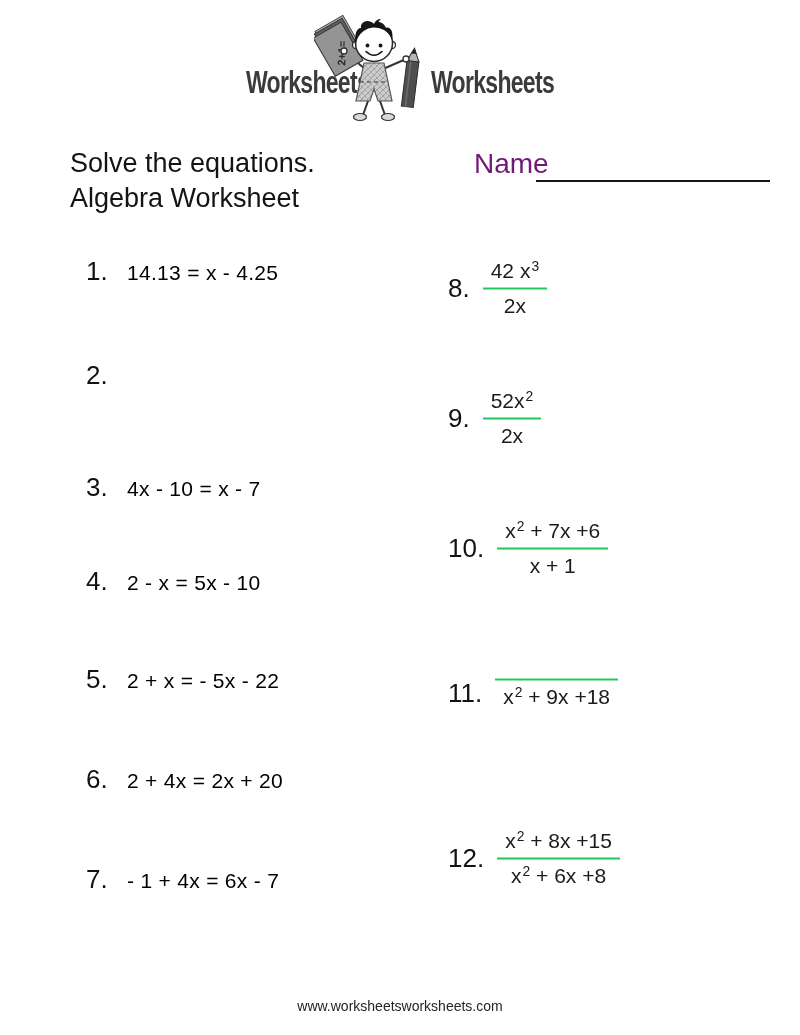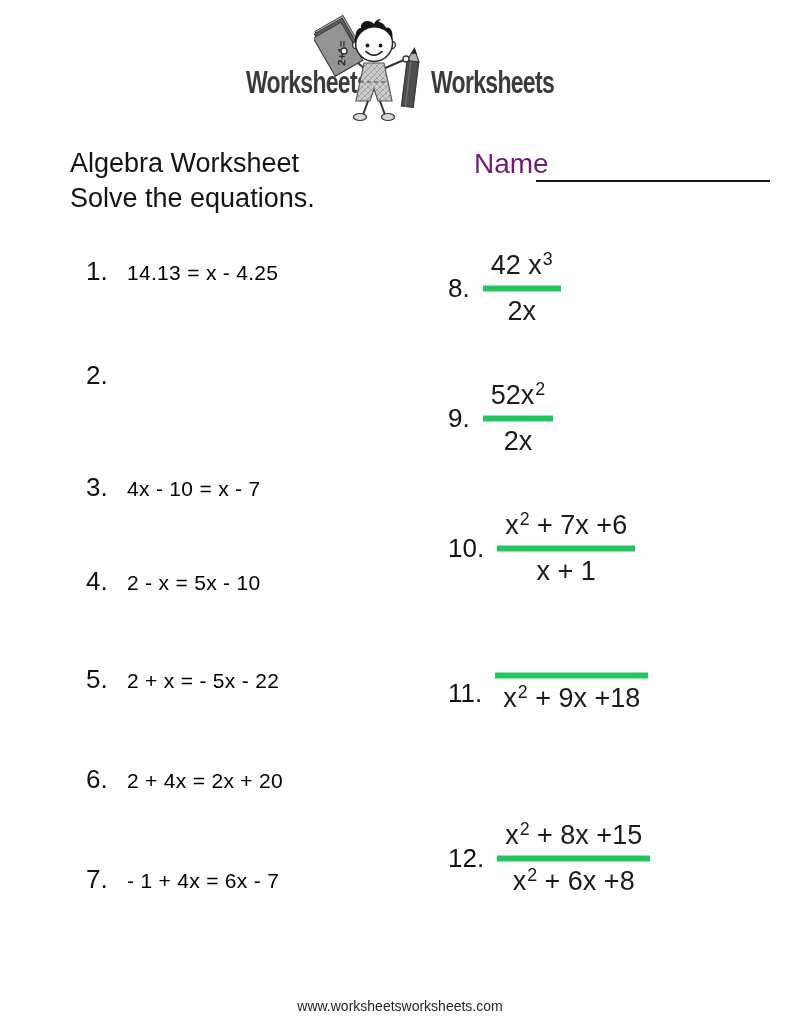--- a/index.html
+++ b/index.html
@@ -32,23 +32,23 @@
     position:absolute; left:86px; display:flex; align-items:baseline; white-space:nowrap;
   }
   .pnum { font-size:26px; color:#121212; width:41px; display:inline-block; }
   .peq  { font-size:21px; color:#000000; letter-spacing:0.3px; }
 
   .fprob {
     position:absolute; left:448px; transform:translateY(-50%);
     display:flex; align-items:center; white-space:nowrap;
   }
   .fprob .pnum { width:auto; margin-right:13px; }
-  .frac { display:inline-block; text-align:center; font-size:27px; color:#1b1b1b; }
+  .frac { display:inline-block; text-align:center; font-size:21px; color:#1b1b1b; }
   .frac-top    { display:block; padding:0 8px 5px 8px; }
-  .frac-bottom { display:block; padding:4px 8px 0 8px; border-top:6px solid #22c55e; }
+  .frac-bottom { display:block; padding:4px 8px 0 8px; border-top:2px solid #22c55e; }
   .frac sup { font-size:0.66em; vertical-align:0.5em; line-height:0; margin-left:1px; }
 
   
   .footer {
     position:absolute; left:0; top:998px; width:100%;
     text-align:center; font-size:14px; color:#242424;
   }
 </style>
 </head>
 <body>
@@ -99,22 +99,22 @@
     <path d="M42,43 a18.5,18.5 0 0 1 36,-6 c2,-8 -2,-14 -6,-12 -2,-6 -9,-8 -12,-4 -6,-6 -14,-2 -13,4 -5,0 -7,8 -5,18 z" fill="#151515"></path>
     <path d="M60,21 q2,-5 7,-5 q-3,2 -3,6 z" fill="#151515"></path>
     <circle cx="53.5" cy="42.5" r="1.9" fill="#151515"></circle>
     <circle cx="66.5" cy="42.5" r="1.9" fill="#151515"></circle>
     <path d="M52,48.5 q8,7.5 16,0" fill="none" stroke="#151515" stroke-width="1.6" stroke-linecap="round"></path>
   </svg>
 
   <span class="logo-text right">Worksheets</span>
 
   <div class="title-block">
+    <div>Solve the equations.</div>
     <div>Algebra Worksheet</div>
-    <div>Solve the equations.</div>
   </div>
 
   <span class="name-row">Name</span>
   <span class="name-line"></span>
 
   <div>
       <div class="prob" style="top: 256px;">
       <span class="pnum">1.</span>
       <span class="peq">14.13 = x - 4.25</span>
     </div>

